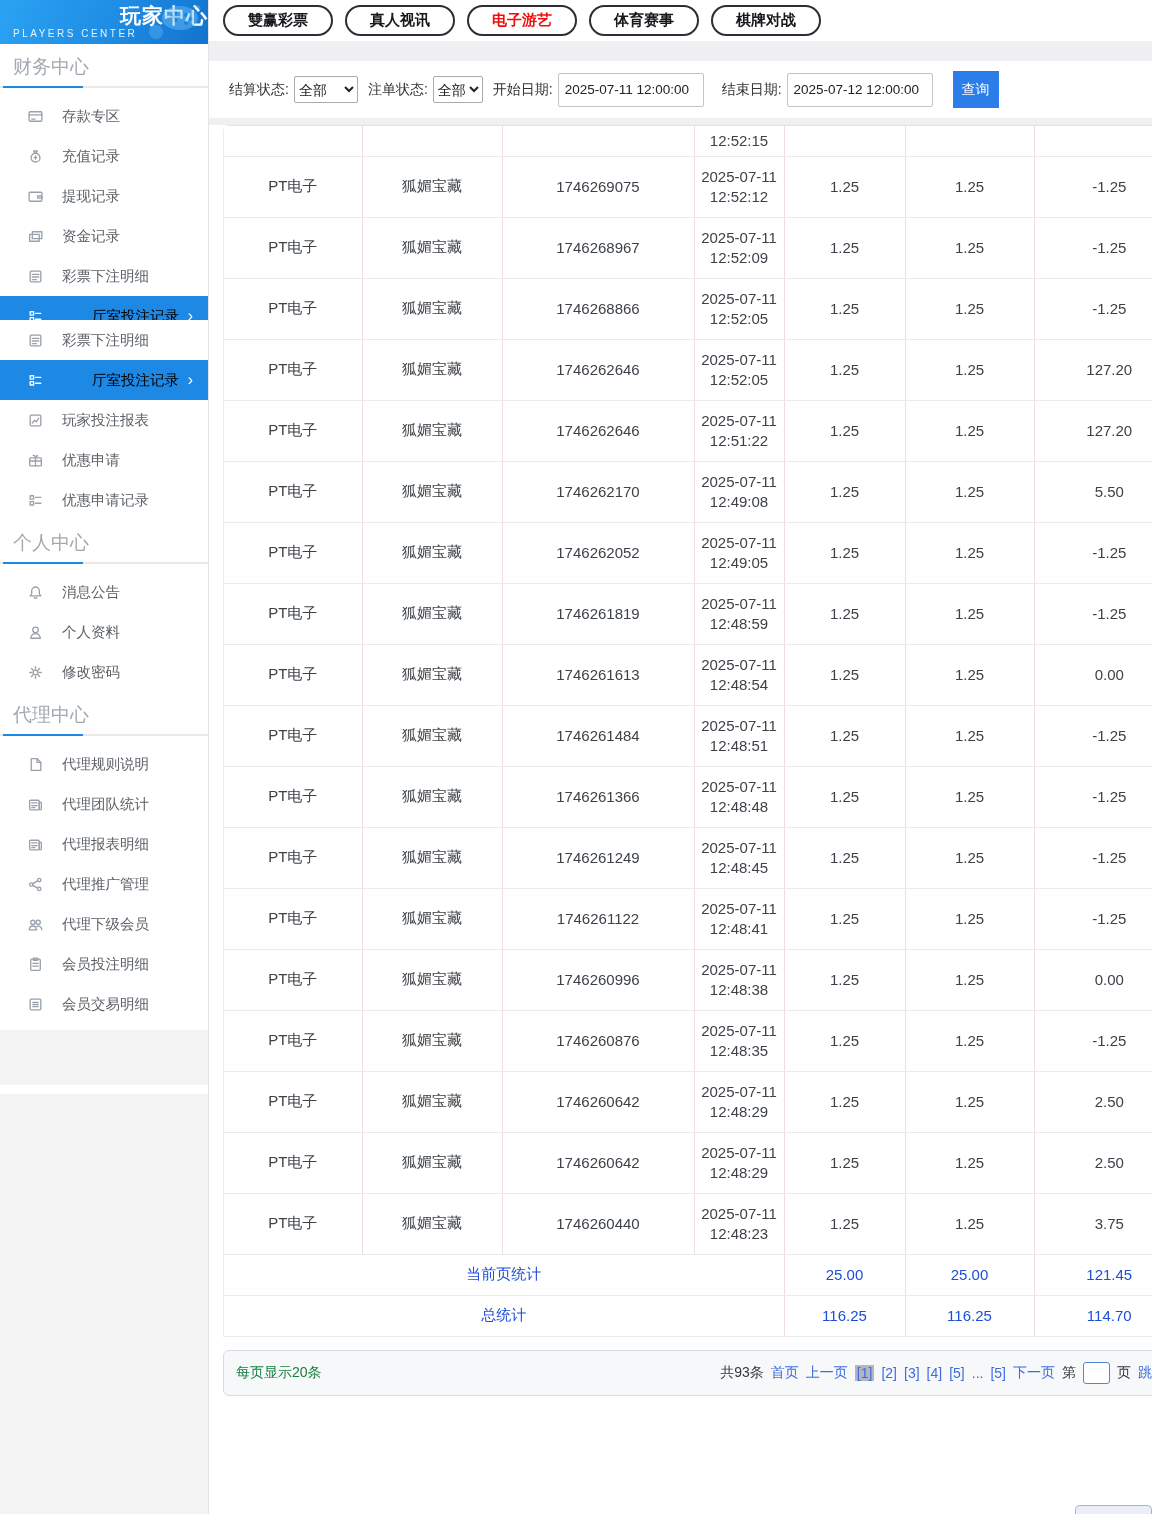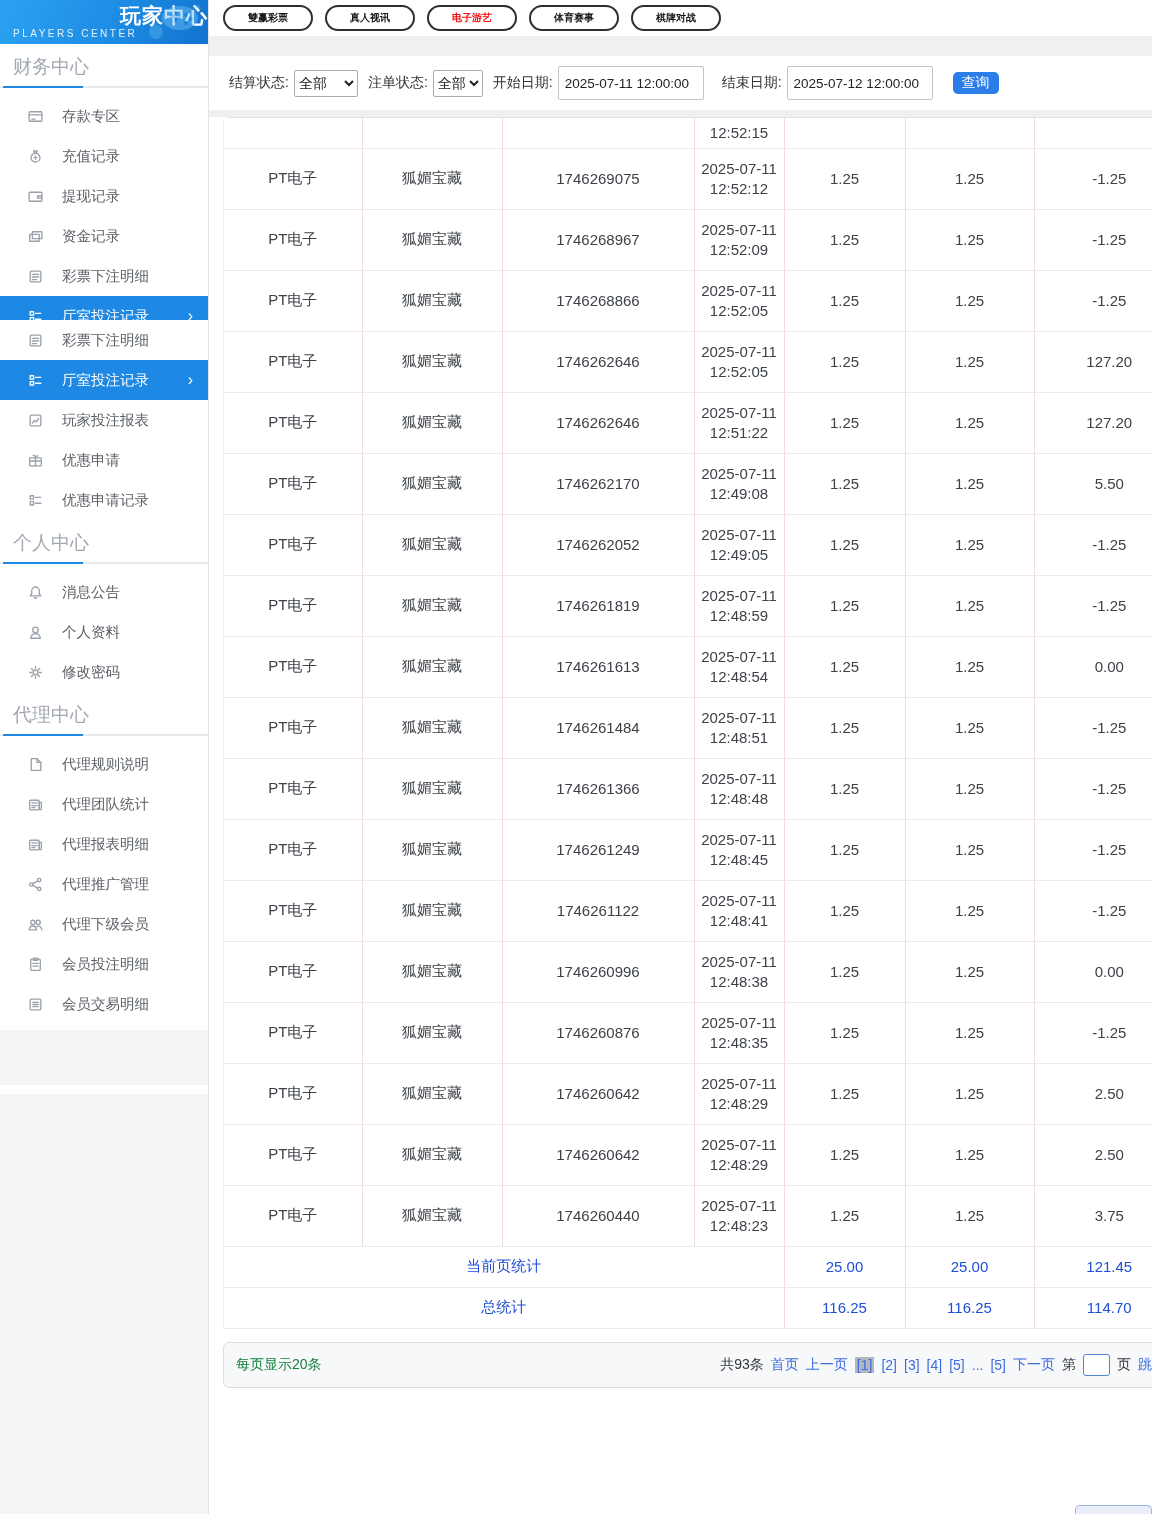--- a/index.html
+++ b/index.html
@@ -16,46 +16,46 @@
   .logo-sub { color:rgba(255,255,255,.88); font-size:10px; letter-spacing:2.5px; line-height:11px; }
   .logo svg { position:absolute; right:6px; top:2px; opacity:.45; }
   .section-title { color:#a3a9b1; font-size:19px; padding:10px 0 6px 13px; }
   .section-rule { height:2px; background:#e9e9ea; position:relative; }
   .section-rule::before { content:""; position:absolute; left:3px; top:0; width:80px; height:2px; background:#1e88e5; }
   .menu { padding-top:8px; }
   .menu-item { height:40px; display:flex; align-items:center; padding-left:27px; cursor:pointer; position:relative; }
   .menu-item .ic { width:17px; height:17px; margin-right:18px; flex:none; }
   .menu-item .lbl { color:#5c6167; font-size:14.5px; }
   .menu-item.active { background:#1e88e5; }
-  .menu-item.active .lbl { color:#ffffff; }
+  .menu-item.active .lbl { color:#000000;margin-left:30px; }
   .menu-item.active .ic svg * { stroke:#fff !important; }
   .menu-item .chev { position:absolute; right:15px; color:#fff; font-size:16px; line-height:1; }
   .mi-clip { height:24px; overflow:hidden; }
   .icstroke { stroke:#9aa1ab; fill:none; stroke-width:1.25; stroke-linecap:round; stroke-linejoin:round; }
   .gray-a { height:55px; background:#f4f4f5; margin-top:6px; }
   .white-strip { height:9px; background:#fff; }
   .gray-b { flex:1; background:#f4f4f5; }
 
   
   .main { flex:1; overflow:hidden; background:#fff; display:flex; flex-direction:column; }
   .tabs-row { padding:5px 0 5px 14px; background:#fff; display:flex; gap:12px; }
   .pill { border:2px solid #2d2d33; border-radius:17px; background:#fff; padding:4px 23px;
-    font-size:10px; font-weight:600; color:#17171c; cursor:pointer; white-space:nowrap; }
+    font-size:15px; font-weight:600; color:#17171c; cursor:pointer; white-space:nowrap; }
   .pill.active { color:#f20d0d; }
   .strip { background:#f0f0f2; height:20px; }
   .strip.thin { height:7px; }
   .filter-row { background:#fff; display:flex; align-items:center; padding:10px 0 10px 20px; font-size:14px; color:#333; }
   .filter-row label { white-space:nowrap; }
   .sel { height:27px; border:1px solid #ababab; border-radius:2px; font-size:14px; color:#222;
     margin:0 10px 0 5px; background:#fff; }
   .sel.w1 { width:64px; } .sel.w2 { width:50px; }
   .ti { height:27px; width:146px; border:1px solid #c4c4c4; border-radius:2px; font-size:13.5px;
     color:#222; padding:16px 6px; margin:0 18px 0 5px; }
   .ti.last { margin-right:20px; }
-  .btn-query { background:#2b7de9; color:#fff; border:none; border-radius:5px; width:46px; height:22px;
+  .btn-query { background:#2b7de9; color:#fff; border:none; border-radius:0; width:46px; height:37px;
     font-size:14px; cursor:pointer; }
 
   
   .table-wrap { margin-left:14px; width:960px; border-top:1px solid #e2e2e2; border-left:1px solid #ececec;
     border-radius:6px 0 0 0; }
   table { border-collapse:collapse; table-layout:fixed; width:960px; }
   col.c1{width:138px} col.c2{width:140px} col.c3{width:192px} col.c4{width:90px}
   col.c5{width:121px} col.c6{width:129px} col.c7{width:150px}
   td { text-align:center; vertical-align:middle; font-size:15px; color:#3d4248;
     border-right:1px solid #f2dcdc; border-bottom:1px solid #ebebeb; background:#fff; }

